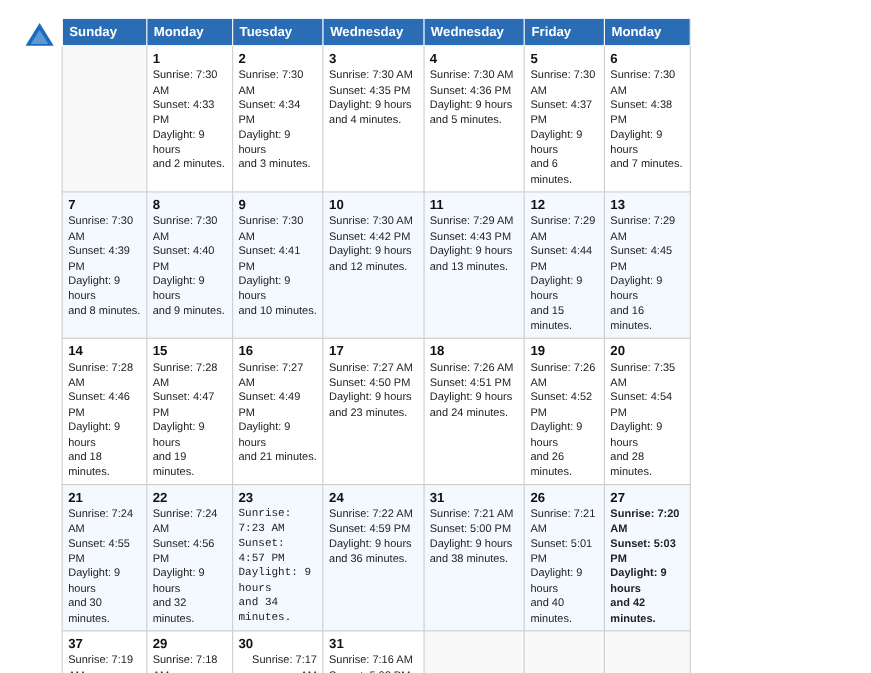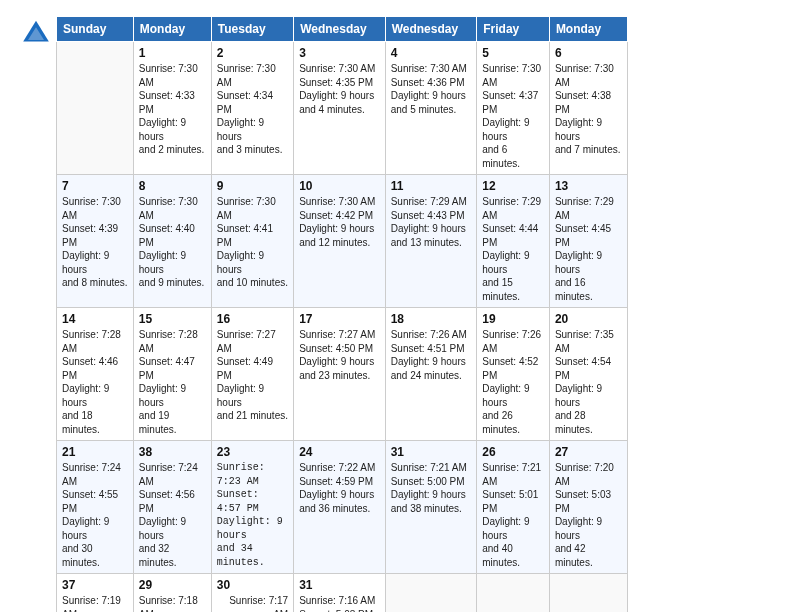--- a/index.html
+++ b/index.html
@@ -279,21 +279,21 @@
         </tr>
         <tr>
           <td>
             <span class="day-num">21</span>
             <div class="cell-info" style="white-space: pre-line;">Sunrise: 7:24 AM
 Sunset: 4:55 PM
 Daylight: 9 hours
 and 30 minutes.</div>
           </td>
           <td>
-            <span class="day-num">38</span>
+            <span class="day-num">22</span>
             <div class="cell-info" style="white-space: pre-line;">Sunrise: 7:24 AM
 Sunset: 4:56 PM
 Daylight: 9 hours
 and 32 minutes.</div>
           </td>
           <td>
             <span class="day-num">23</span>
             <div class="cell-info" style="white-space: pre-line; font-family: Liberation Mono, monospace;">Sunrise: 7:23 AM
 Sunset: 4:57 PM
 Daylight: 9 hours
@@ -315,21 +315,21 @@
           </td>
           <td>
             <span class="day-num">26</span>
             <div class="cell-info" style="white-space: pre-line;">Sunrise: 7:21 AM
 Sunset: 5:01 PM
 Daylight: 9 hours
 and 40 minutes.</div>
           </td>
           <td>
             <span class="day-num">27</span>
-            <div class="cell-info" style="white-space: pre-line;">Sunrise: 7:20 AM
+            <div class="cell-info" style="white-space: pre-line; font-weight: bold;">Sunrise: 7:20 AM
 Sunset: 5:03 PM
 Daylight: 9 hours
 and 42 minutes.</div>
           </td>
         </tr>
         <tr>
           <td>
             <span class="day-num">37</span>
             <div class="cell-info" style="white-space: pre-line;">Sunrise: 7:19 AM
 Sunset: 5:04 PM

